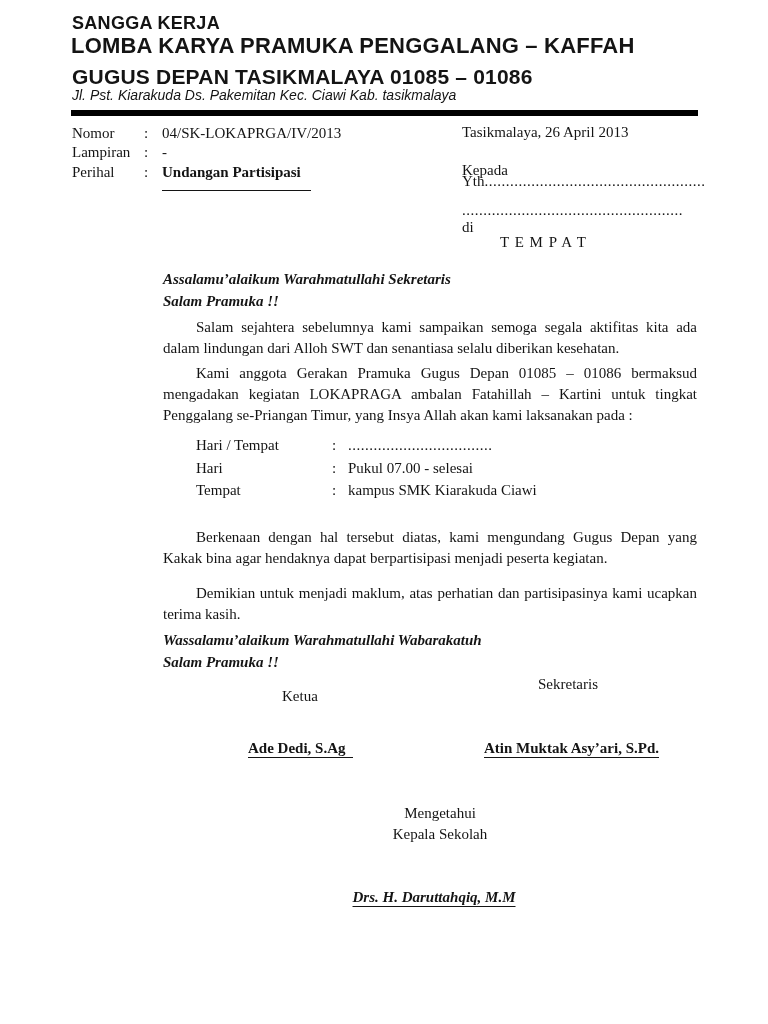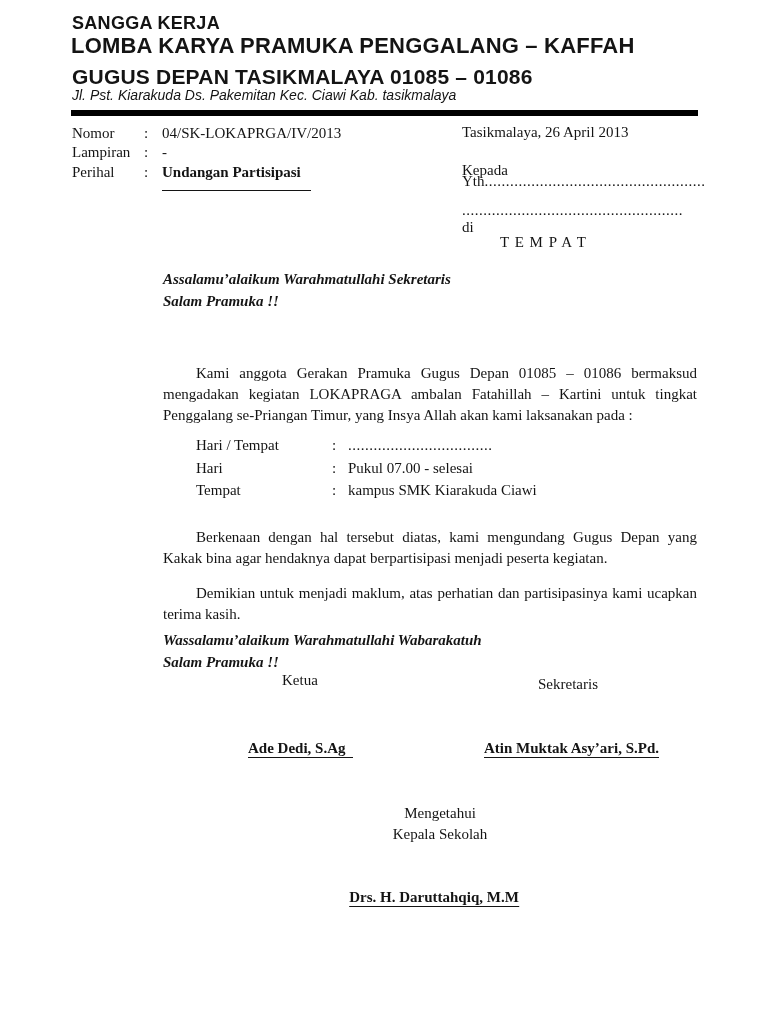--- a/index.html
+++ b/index.html
@@ -53,29 +53,29 @@
   .p4{top:583px;}
   
   .details{top:434px;left:196px;line-height:22.5px;}
   .det-row{display:flex;}
   .det-label{width:136px;}
   .det-sep{width:16px;}
   
   .cl1{top:630px;}
   .cl2{top:652px;}
   .role{white-space:nowrap;}
-  .role-left{top:672px;left:282px;}
+  .role-left{top:688px;left:282px;}
   .role-right{top:676px;left:538px;}
   .sig-name{font-weight:bold;border-bottom:1.5px solid var(--text);white-space:nowrap;}
   .sig-left{top:740px;left:248px;padding-right:7px;}
   .sig-right{top:740px;left:484px;}
   .center440{transform:translateX(-50%);white-space:nowrap;}
   .appr1{top:805px;left:440px;}
   .appr2{top:826px;left:440px;}
-  .appr-name{top:889px;left:434px;font-weight:bold;border-bottom:1.5px solid var(--text);}
+  .appr-name{top:889px;left:434px;font-weight:bold;border-bottom:1.5px solid var(--text);font-style:italic;}
 </style>
 </head>
 <body>
 
 <div class="page">
 
   <div class="abs hd hd1">SANGGA KERJA</div>
   <div class="abs hd hd2">LOMBA KARYA PRAMUKA PENGGALANG – KAFFAH</div>
   <div class="abs hd hd3">GUGUS DEPAN TASIKMALAYA 01085 – 01086</div>
   <div class="abs hd4 abs">Jl. Pst. Kiarakuda Ds. Pakemitan Kec. Ciawi Kab. tasikmalaya</div>
@@ -102,20 +102,21 @@
   <div class="abs rc rc-date">Tasikmalaya, 26 April 2013</div>
   <div class="abs rc rc-kepada">Kepada</div>
   <div class="abs rc rc-yth"><span>Yth</span><span class="dots">....................................................</span></div>
   <div class="abs rc rc-dots2 dots">....................................................</div>
   <div class="abs rc rc-di">di</div>
   <div class="abs rc-tempat abs">T E M P A T</div>
 
   <div class="abs bodyline salam sal1">Assalamu’alaikum Warahmatullahi Sekretaris</div>
   <div class="abs bodyline salam sal2">Salam Pramuka !!</div>
 
+  <div class="abs bodyline para p1">Salam sejahtera sebelumnya kami sampaikan semoga segala aktifitas kita ada dalam lindungan dari Alloh SWT dan senantiasa selalu diberikan kesehatan.</div>
   <div class="abs bodyline para p2">Kami anggota Gerakan Pramuka Gugus Depan 01085 – 01086 bermaksud mengadakan kegiatan LOKAPRAGA ambalan Fatahillah – Kartini untuk tingkat Penggalang se-Priangan Timur, yang Insya Allah akan kami laksanakan pada :</div>
 
   <div class="abs details">
     <div class="det-row">
       <span class="det-label">Hari / Tempat</span>
       <span class="det-sep">:</span>
       <span class="dots">..................................</span>
     </div>
     <div class="det-row">
       <span class="det-label">Hari</span>

